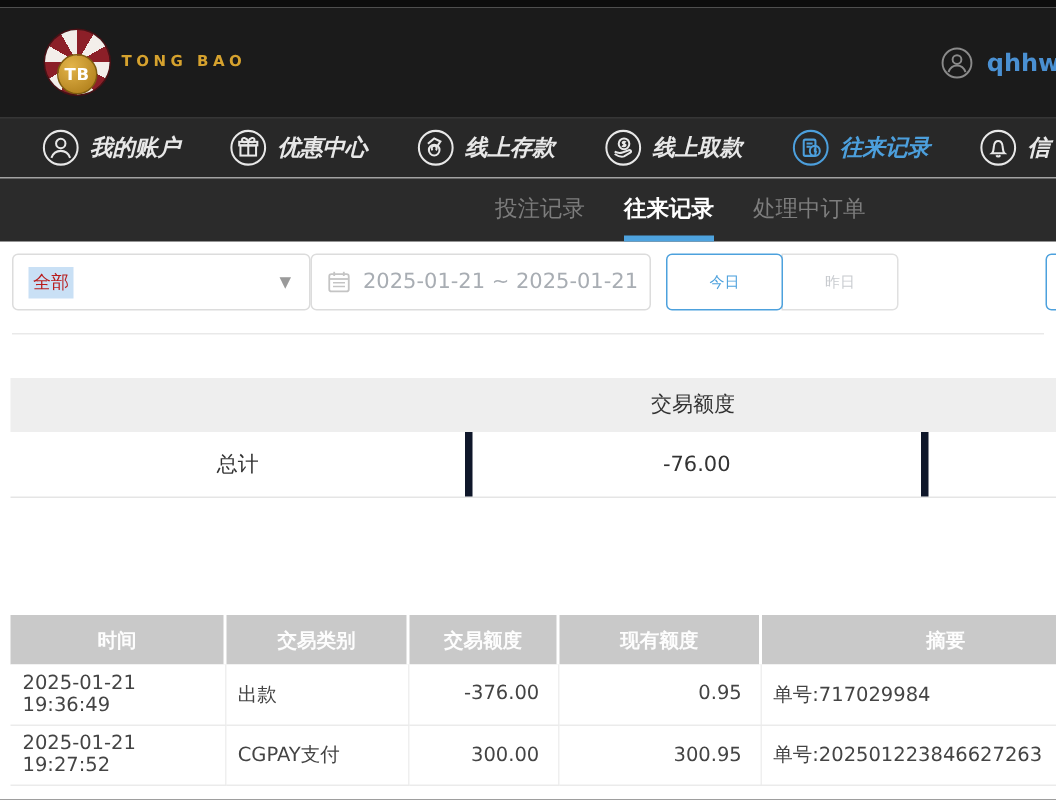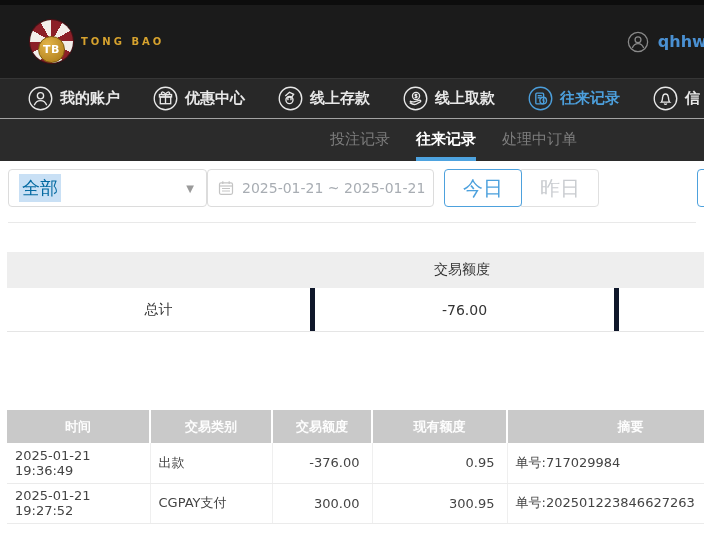--- a/index.html
+++ b/index.html
@@ -34,49 +34,50 @@
   .logo-cn .small { font-size:26px; font-weight:bold; }
   .logo-en { color:#d6a22e; font-size:10px; font-weight:bold; letter-spacing:3px; text-align:right; margin-top:1px; padding-right:4px; }
   .userbox { position:absolute; right:-14px; top:0; height:73px; display:flex; align-items:center; gap:9px; }
   .usericon { color:#8a8a8a; width:22px; height:22px; flex:0 0 auto; }
   .username { color:#4a90d2; font-size:16px; font-weight:bold; white-space:nowrap; }
   
   .mainnav {
     height:40px; background:#282828; border-top:1px solid #363636;
     display:flex; align-items:center; gap:33px; padding-left:28px;
     white-space:nowrap;
+    font-style:italic;
   }
   .nav-item { display:flex; align-items:center; gap:7px; color:#e8e8e8; font-size:15px; font-weight:600; cursor:pointer; flex:0 0 auto; }
   .nav-item.active { color:#4c9fdc; }
   .nav-icon { width:25px; height:25px; display:block; }
   
   .subnav {
     height:43px; background:#2b2b2b; border-top:1px solid #a3a3a3;
     display:flex; align-items:stretch; gap:26px; padding-left:330px;
   }
   .tab { display:flex; align-items:center; color:#7d7d7d; font-size:15px; cursor:pointer; border-bottom:4px solid transparent; padding-top:2px; }
   .tab.active { color:#fff; font-weight:bold; border-bottom-color:#4ea3df; }
   
   .filters { position:relative; height:38px; margin:8px 8px 0 8px; display:flex; }
   .select-box {
     width:199px; height:38px; border:1px solid #dcdcdc; border-radius:4px;
     display:flex; align-items:center; padding:0 10px; position:relative; background:#fff;
   }
-  .select-value { font-size:18px; color:#0369a1; background:#c9e0f5; padding:2px 3px; }
+  .select-value { font-size:12px; color:#b91c1c; background:#c9e0f5; padding:2px 3px; }
   .select-caret { position:absolute; right:12px; color:#9a9a9a; font-size:10px; }
   .date-box {
     width:227px; height:38px; border:1px solid #dcdcdc; border-radius:4px;
     display:flex; align-items:center; gap:8px; padding:0 10px; margin-left:0; background:#fff;
   }
   .cal-icon { width:16px; height:16px; color:#c4c4c4; flex:0 0 auto; }
   .date-text { font-size:14px; color:#a8adb3; white-space:nowrap; }
   .btn-group { display:flex; margin-left:10px; }
   .qbtn {
     width:78px; height:38px; border:1px solid #e0e0e0; background:#fff;
-    font-size:20px; color:#c9ccd0; display:flex; align-items:center; justify-content:center;
+    font-size:10px; color:#c9ccd0; display:flex; align-items:center; justify-content:center;
     cursor:pointer; margin-left:-1px; font-family:inherit;
   }
   .qbtn:first-child { border-radius:4px 0 0 4px; margin-left:0; }
   .qbtn:last-child { border-radius:0 4px 4px 0; }
   .qbtn.active { border:1px solid #4da1dd; color:#4da1dd; border-radius:4px; position:relative; z-index:2; }
   .edge-btn {
     position:absolute; left:689px; top:0; width:30px; height:38px;
     border:1px solid #4da1dd; border-radius:4px; background:#fff;
   }
   .divider { border-top:1px solid #e9e9e9; margin:15px 8px 0 8px; }

